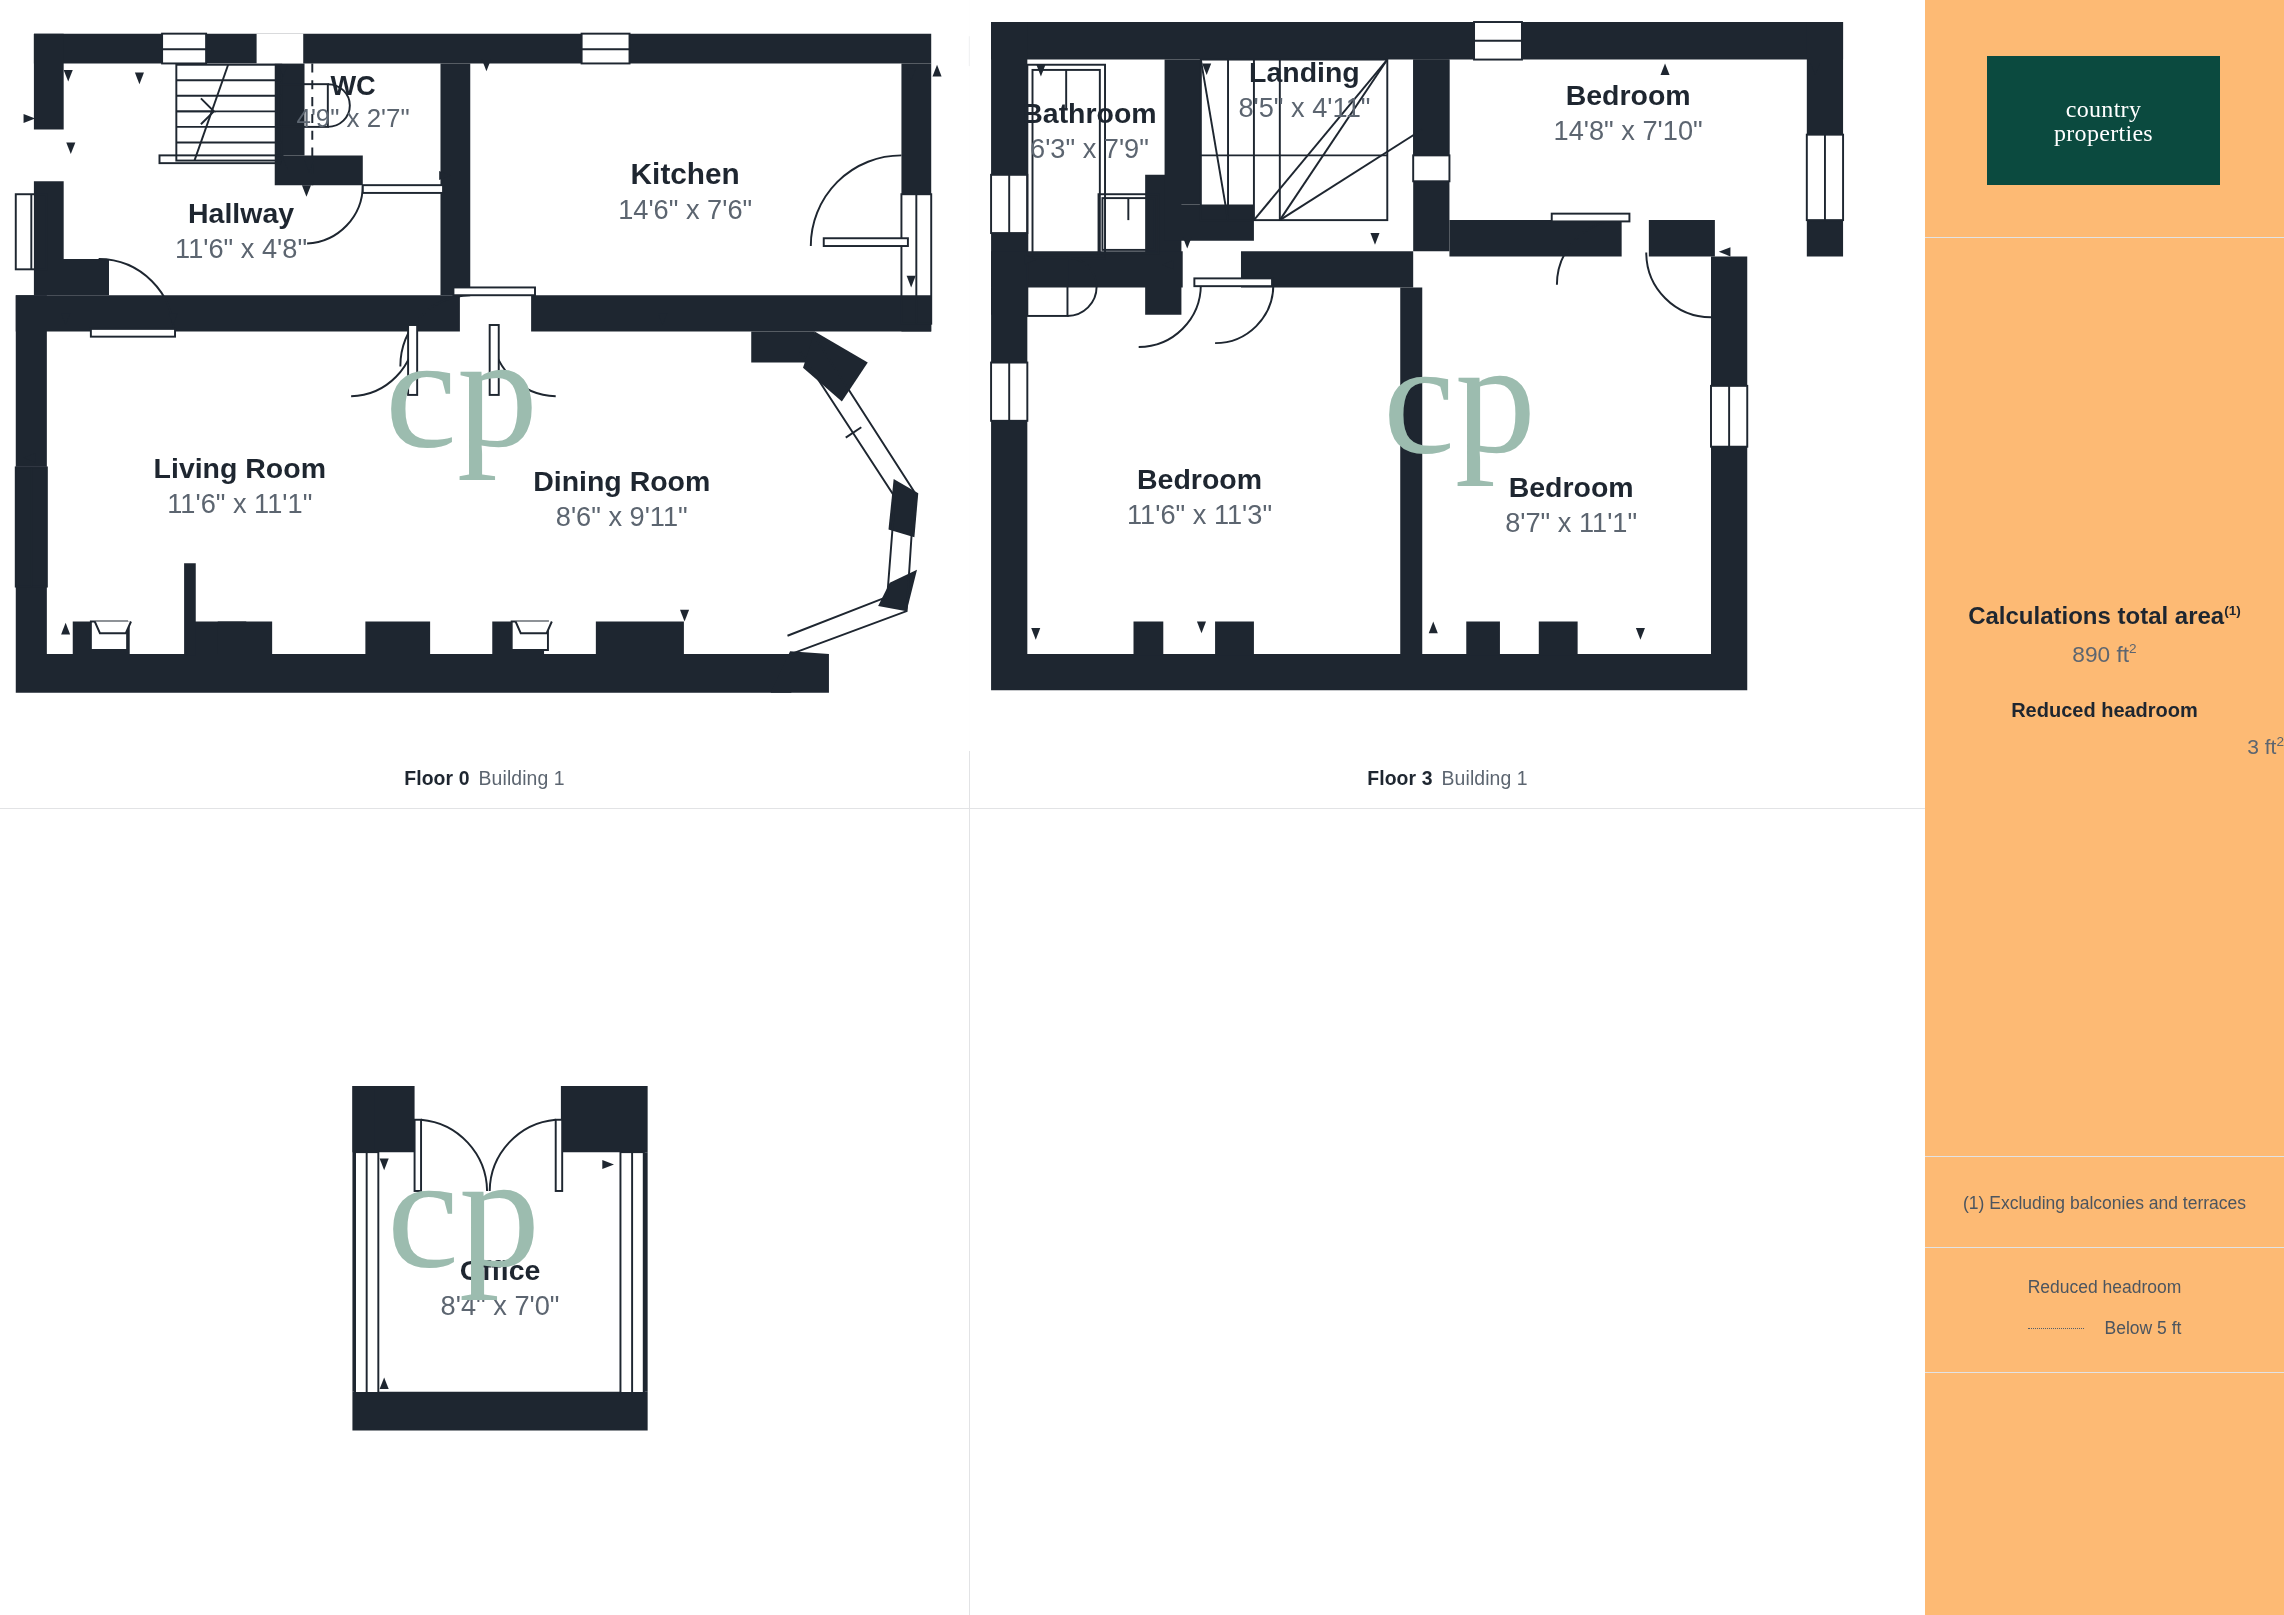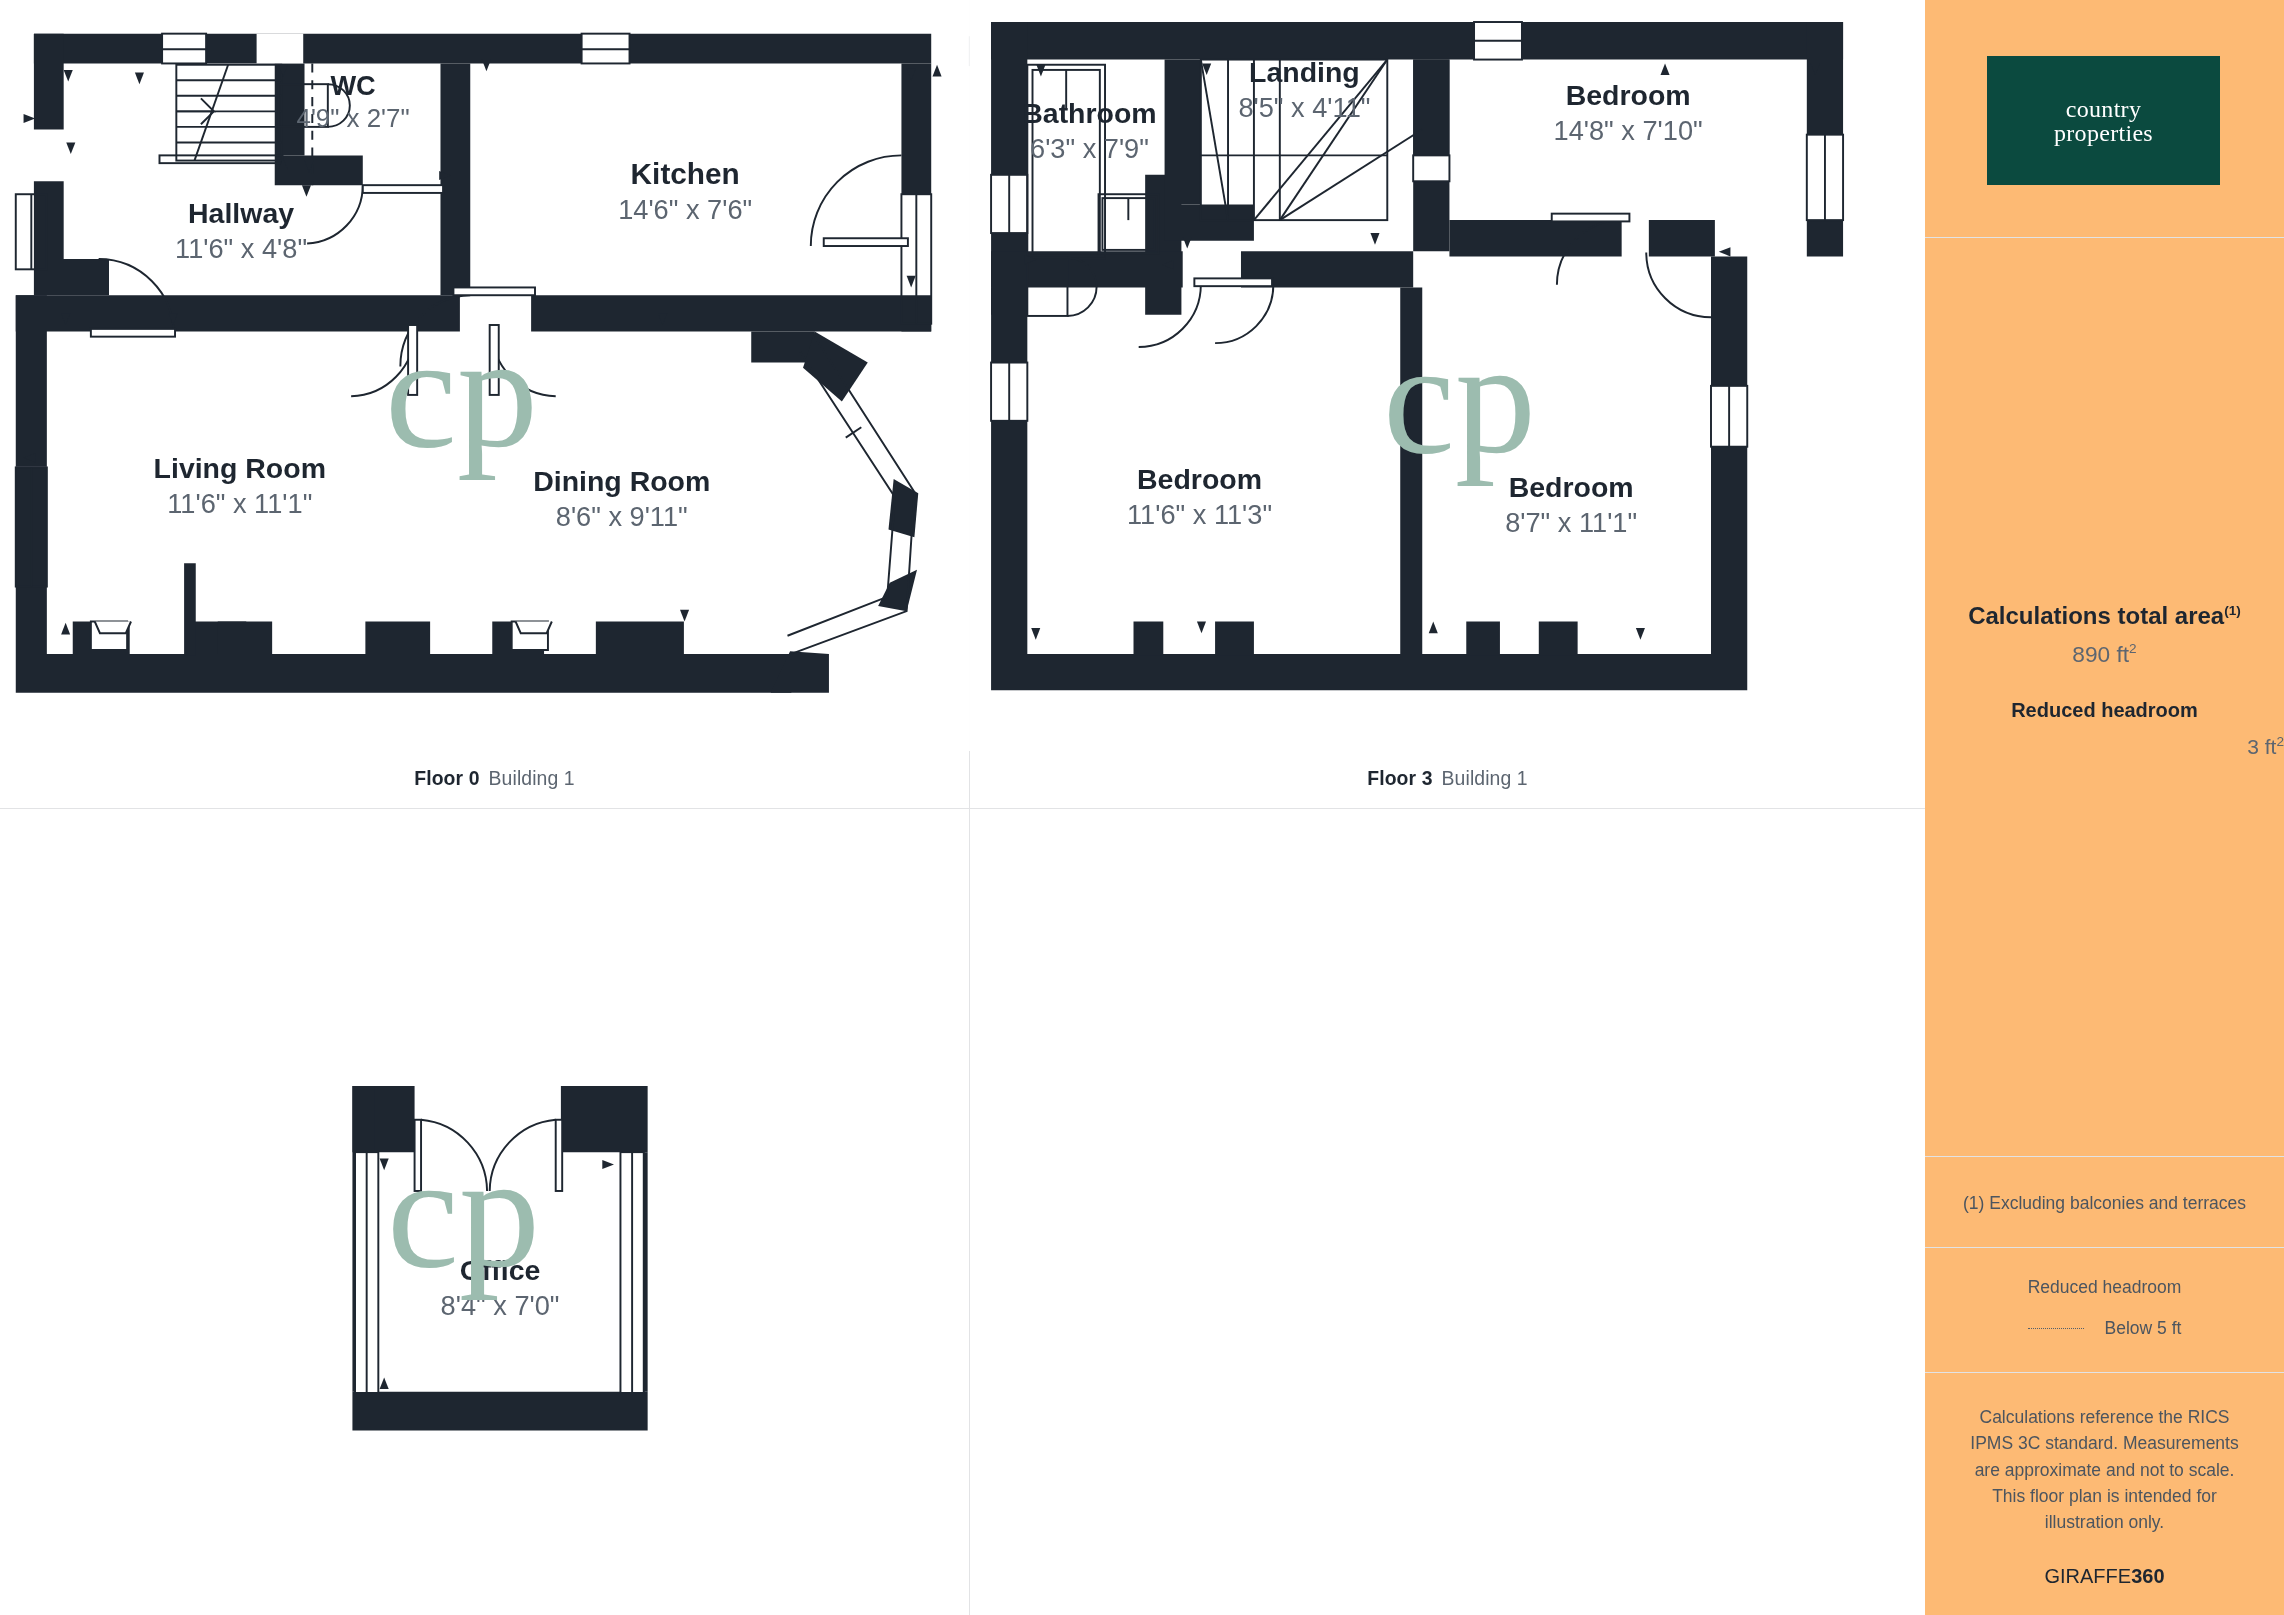--- a/index.html
+++ b/index.html
@@ -383,21 +383,21 @@
           <text class="rdim" x="370" y="792" font-size="42">11'6" x 11'1"</text>
 
           <text class="rname" x="960" y="758" font-size="44">Dining Room</text>
           <text class="rdim" x="960" y="812" font-size="42">8'6" x 9'11"</text>
         </g>
       </svg>
     </div>
 
     <div class="wm" style="left: 385px; top: 311px; color: rgb(156, 188, 175);">cp</div>
 
-    <div class="caption" style="left:0;top:767px;padding-left:10px;">
+    <div class="caption" style="left:0;top:767px;">
       <span class="floor">Floor 0</span><span class="bld">Building 1</span>
     </div>
   </div>
 
   <div class="panel" style="left:969px;top:0;width:957px;height:808px;">
 
     <div class="plan" style="left:0;top:0;width:957px;height:751px;">
       <svg width="957" height="751" viewBox="0 0 1478 1160">
         <rect x="0" y="0" width="1478" height="1160" fill="#ffffff"></rect>
 
@@ -629,22 +629,16 @@
     <div class="sb-cell" style="top:1275px;">
       <div class="sb-note">Reduced headroom</div>
       <div class="dash-row">
         <span class="dash-line"></span>
         <span class="sb-note">Below 5 ft</span>
       </div>
     </div>
 
     <div class="sb-rule" style="top:1372px;"></div>
 
-    <div class="sb-cell" style="top:1404px;padding:0 38px;">
-      <div class="sb-small">Calculations reference the RICS IPMS 3C standard. Measurements are approximate and not to scale. This floor plan is intended for illustration only.</div>
-      <div class="giraffe">
-        <span>GIRAFFE</span><b>360</b>
-      </div>
-    </div>
 
   </div>
 </div>
 
 
 </body></html>

